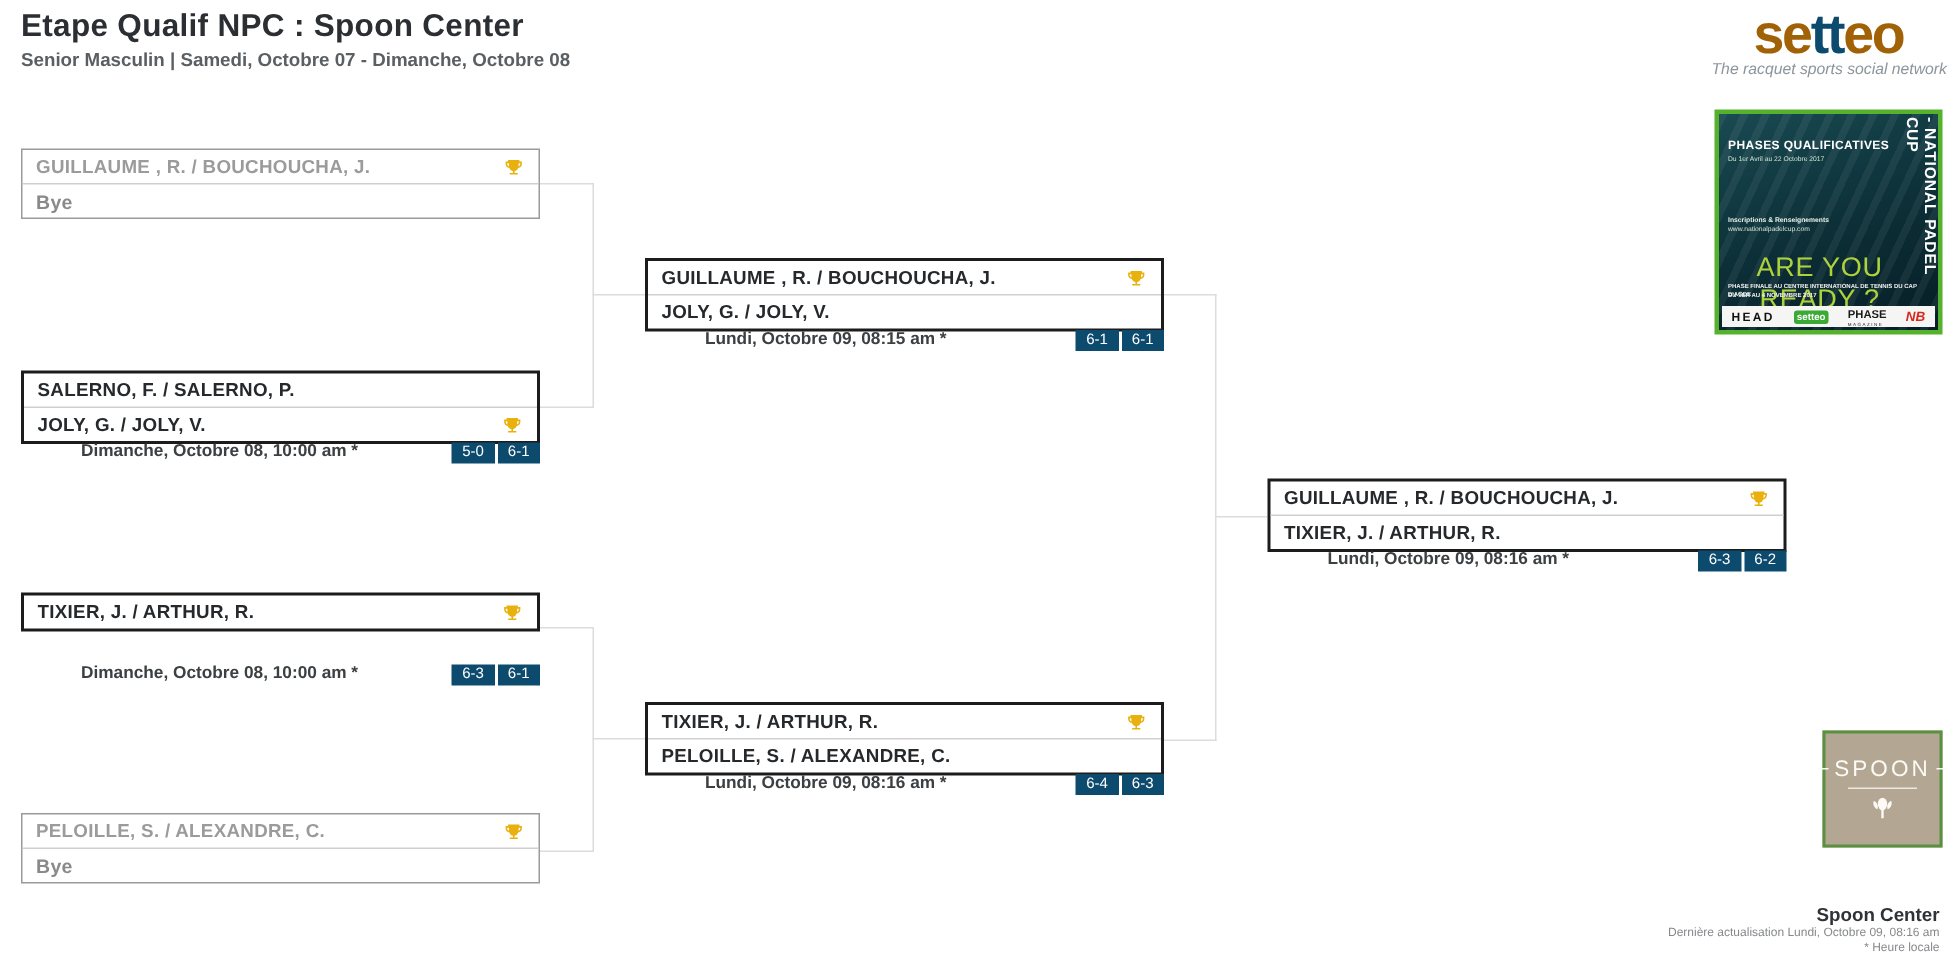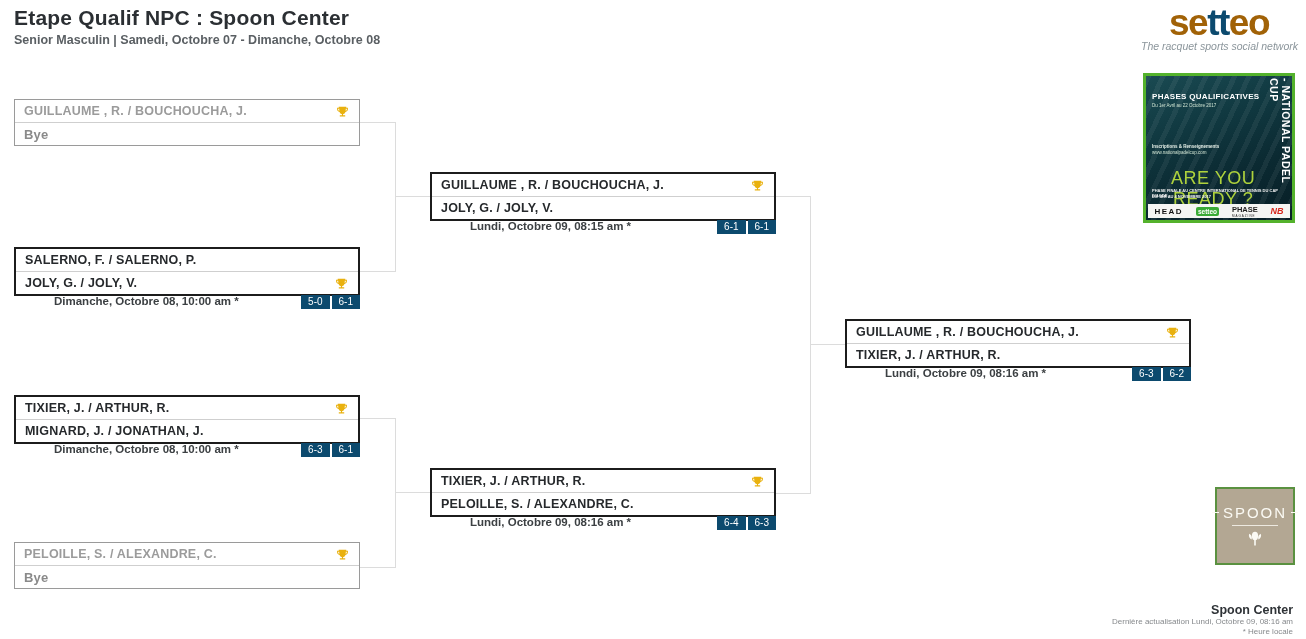--- a/index.html
+++ b/index.html
@@ -140,23 +140,20 @@
 
   <div class="match" style="left:14px;top:395px;">
     <div class="team-row winner">
       <span class="team-name">TIXIER, J. / ARTHUR, R.</span>
       <span class="trophy">
           <svg viewBox="0 0 24 24" width="13" height="13">
             <path d="M5 3h14v2h3v3c0 2.5-2 4.6-4.5 4.9A6 6 0 0 1 13 16.9V19h4v2H7v-2h4v-2.1a6 6 0 0 1-4.5-4C4 12.6 2 10.5 2 8V5h3V3zm-1 4v1c0 1.4.9 2.6 2.1 3A18 18 0 0 1 6 9V7H4zm16 0h-2v2c0 .7-.03 1.4-.1 2 1.2-.4 2.1-1.6 2.1-3V7z" fill="#e9b10e"></path>
           </svg>
         </span>
     </div>
-    <div class="team-row">
-      <span class="team-name">MIGNARD, J. / JONATHAN, J.</span>
-    </div>
   </div>
   <div class="meta" style="left:14px;top:441px;">
     <span class="date">Dimanche, Octobre 08, 10:00 am *</span>
     <span class="badges">
         <span>6-3</span>
         <span>6-1</span>
       </span>
   </div>
 
   <div class="match bye" style="left:14px;top:542px;">

